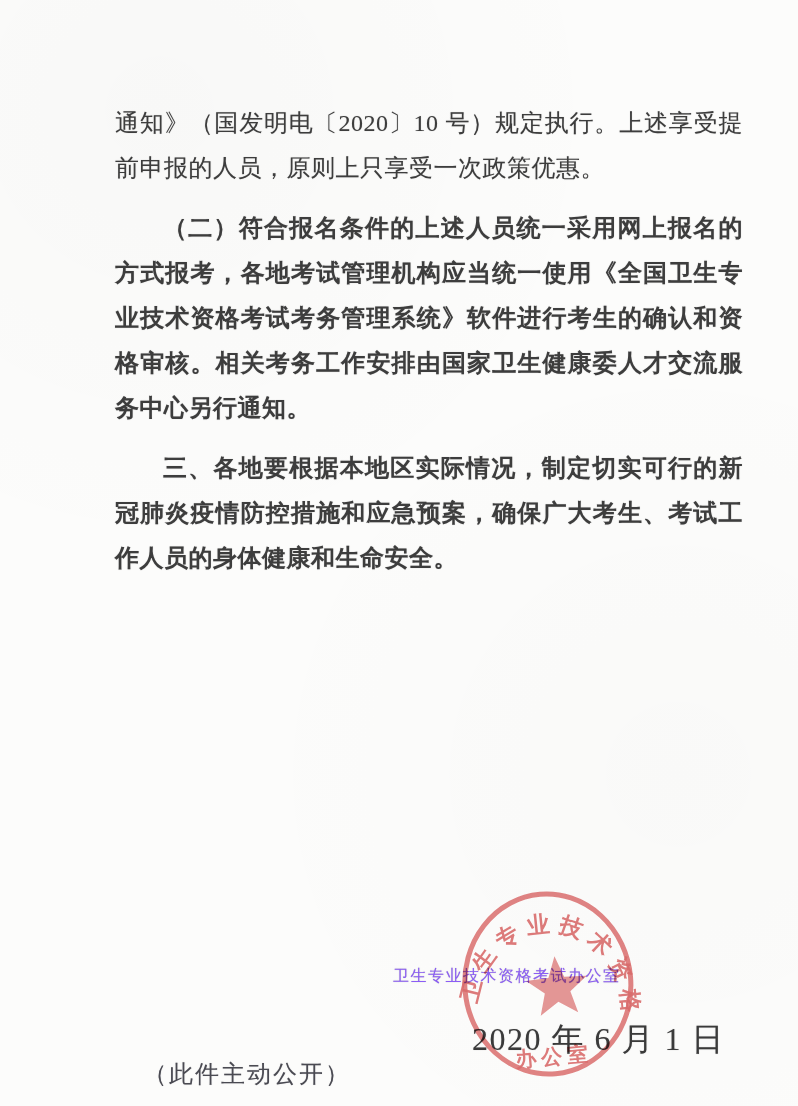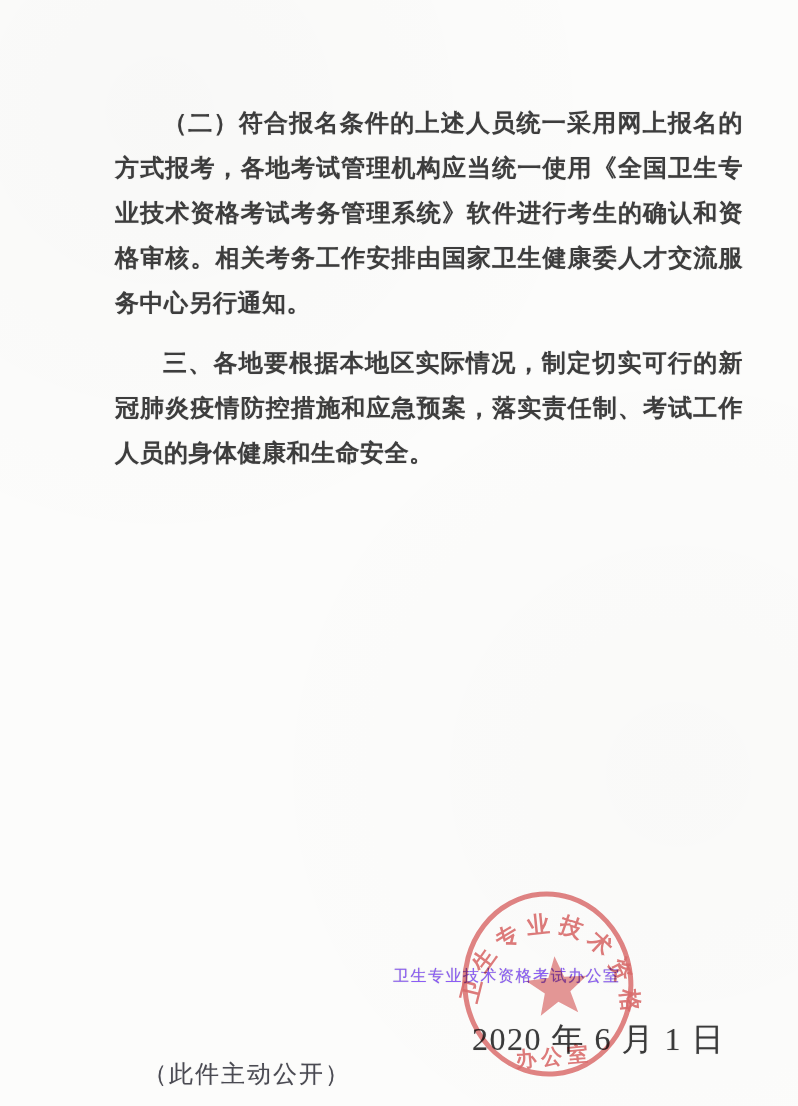--- a/index.html
+++ b/index.html
@@ -86,22 +86,23 @@
   }
   .seal text {
     font-family: "Liberation Serif", "DejaVu Serif", serif;
     font-weight: bold;
   }
 </style>
 </head>
 <body>
 
 <div class="doc-body">
+  <p>通知》（国发明电〔2020〕10 号）规定执行。上述享受提前申报的人员，原则上只享受一次政策优惠。</p>
   <p class="indent">（二）符合报名条件的上述人员统一采用网上报名的方式报考，各地考试管理机构应当统一使用《全国卫生专业技术资格考试考务管理系统》软件进行考生的确认和资格审核。相关考务工作安排由国家卫生健康委人才交流服务中心另行通知。</p>
-  <p class="indent">三、各地要根据本地区实际情况，制定切实可行的新冠肺炎疫情防控措施和应急预案，落实责任制、考试工作人员的身体健康和生命安全。</p>
+  <p class="indent">三、各地要根据本地区实际情况，制定切实可行的新冠肺炎疫情防控措施和应急预案，确保广大考生、考试工作人员的身体健康和生命安全。</p>
 </div>
 
 <div class="sig-office">卫生专业技术资格考试办公室</div>
 <div class="sig-date">2020 年 6 月 1 日</div>
 
 <div class="footer-note">（此件主动公开）</div>
 
 <svg class="seal" viewBox="0 0 240 240" aria-hidden="true">
   <defs>
     <path id="sealArc" d="M 48 158 A 73 79 0 1 1 192 158" fill="none"></path>

